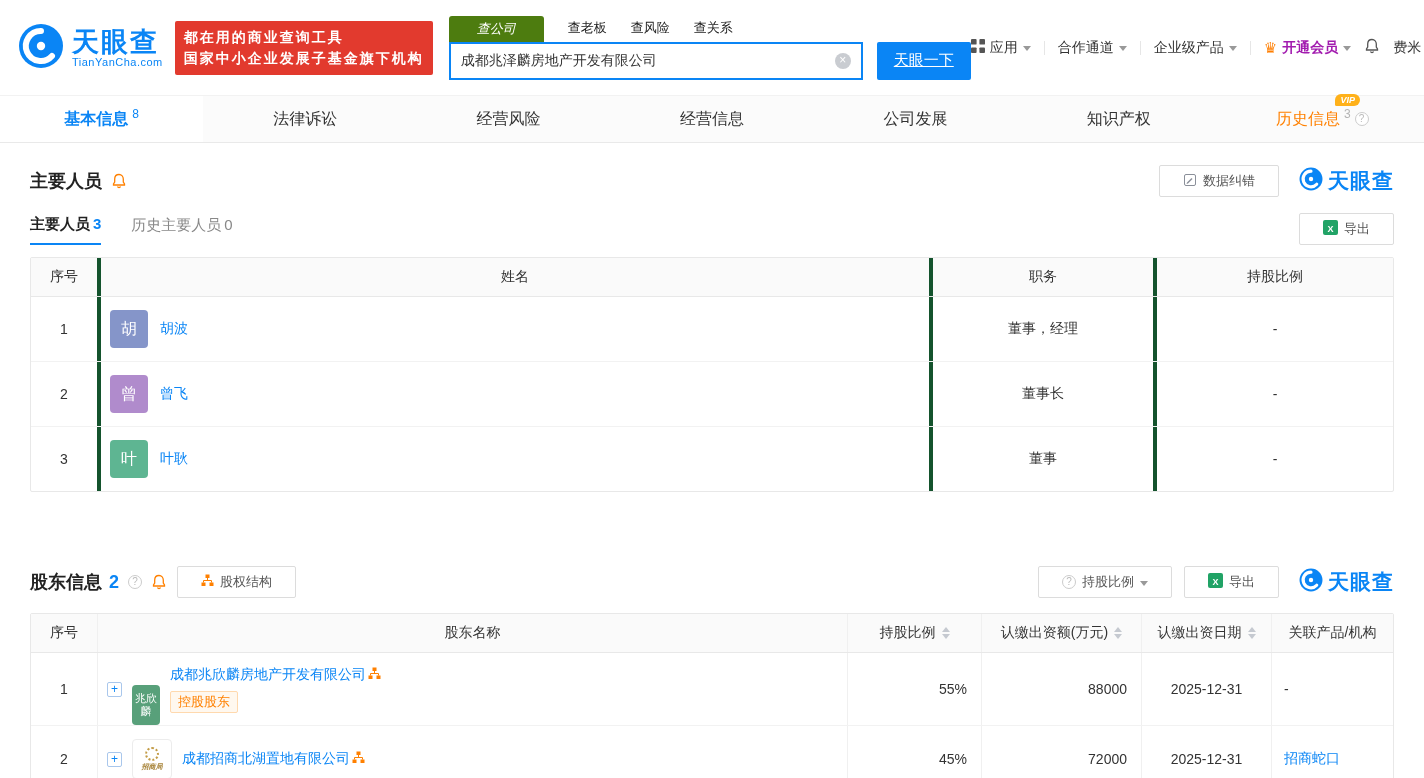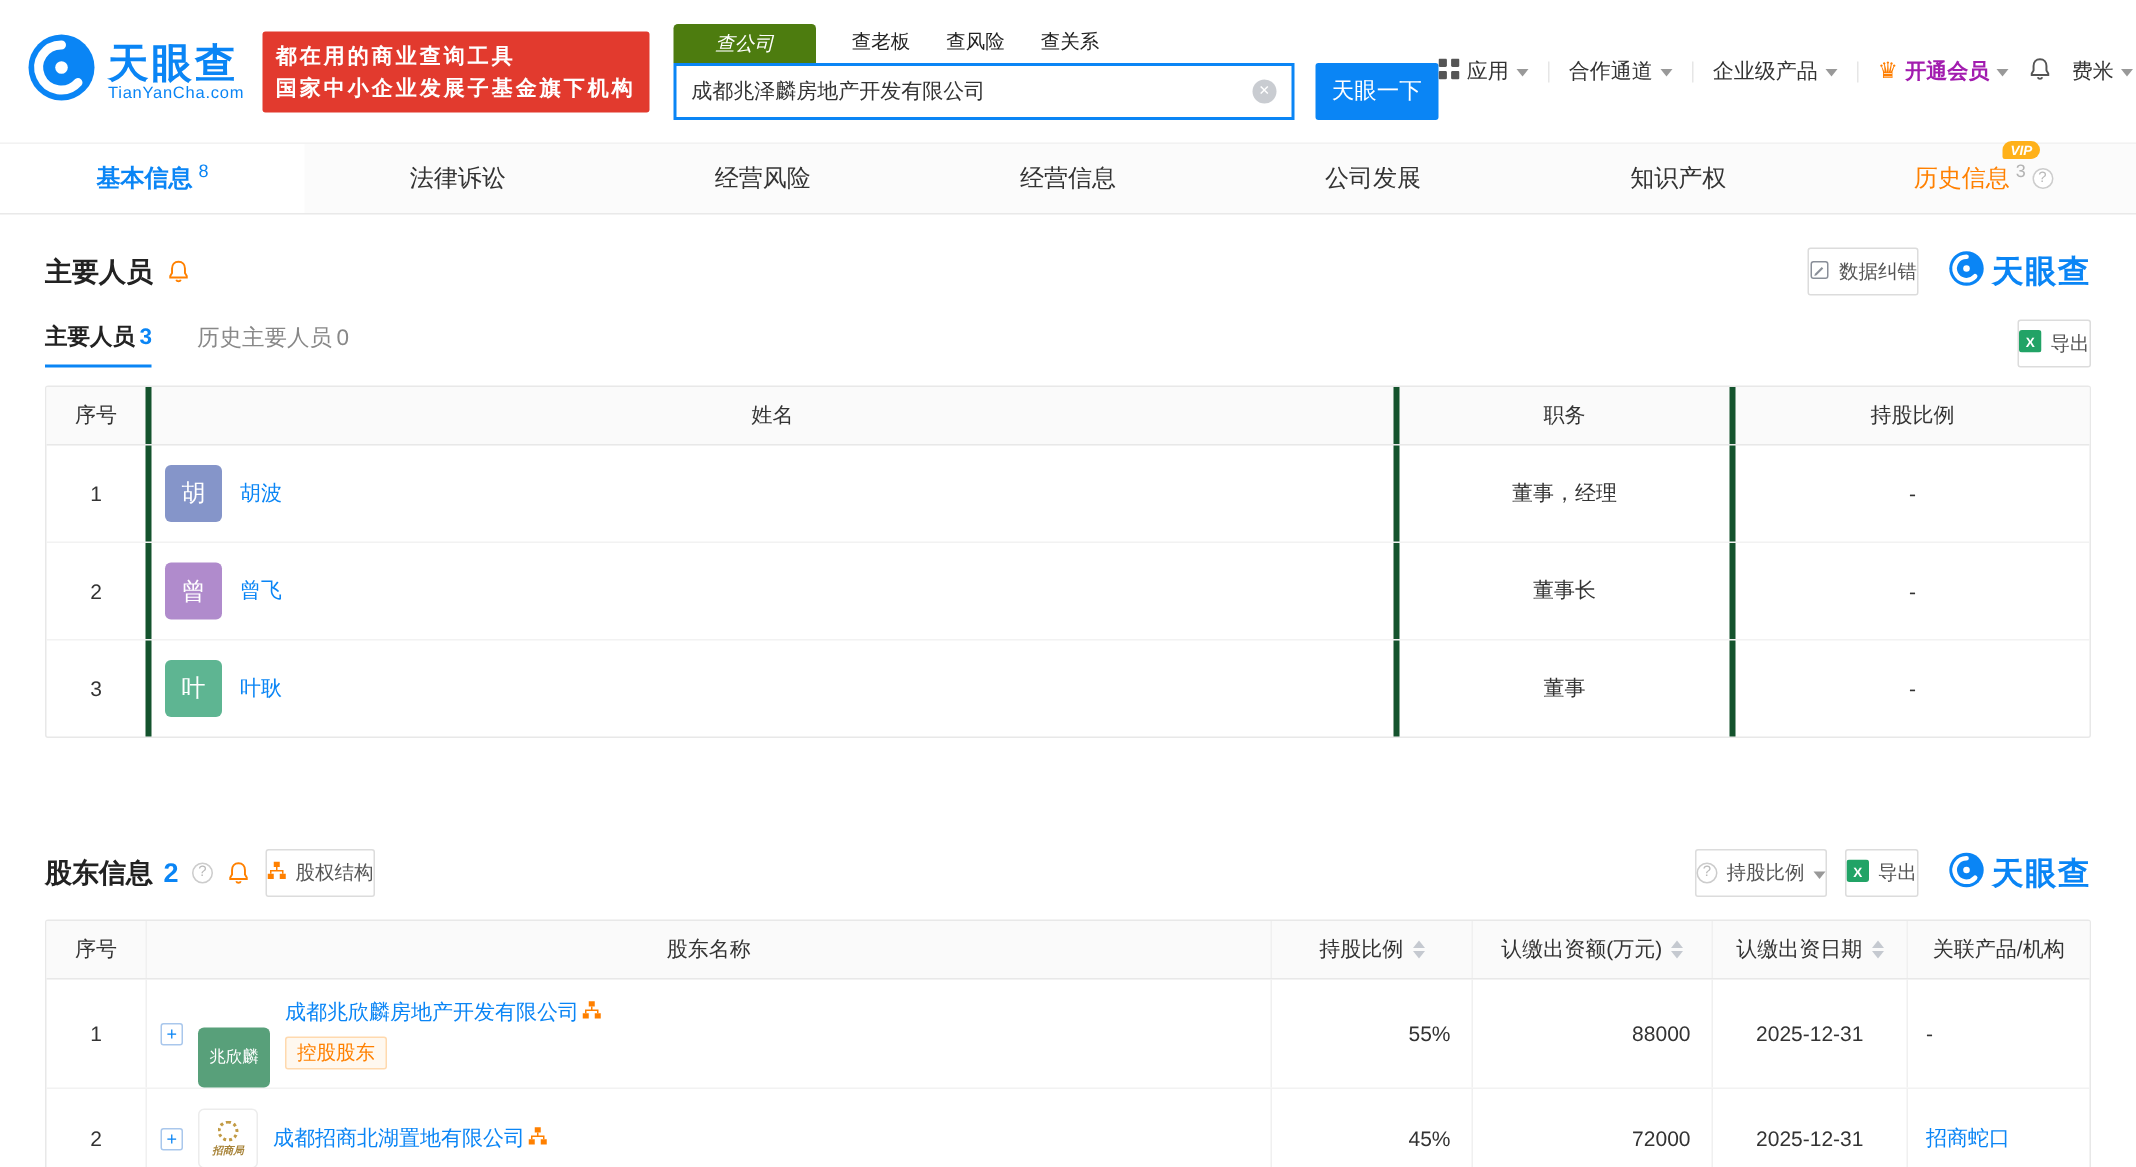--- a/index.html
+++ b/index.html
@@ -21,22 +21,22 @@
   .search-tabs { display:flex; align-items:flex-end; gap:24px; height:26px; font-size:13px; }
   .search-tab { color:#222; padding-bottom:5px; cursor:pointer; }
   .search-tab.active { background:#4d7c0f; color:#fff; padding:4px 28px; border-radius:3px 3px 0 0;font-style:italic; }
   .search-row { display:flex; align-items:center; }
   .search-box { width:414px; height:38px; border:2px solid #0a85f5; display:flex; align-items:center;
                 padding:0 10px; background:#fff; }
   .search-box input { border:none; outline:none; flex:1; font-size:14px; color:#333; font-family:inherit; }
   .clear-icon { width:16px; height:16px; border-radius:50%; background:#c9ccd1; color:#fff; font-size:12px;
                 line-height:15px; text-align:center; cursor:pointer; flex:none; }
   .clear-icon::before { content:"×"; }
-  .search-btn { width:82px; height:38px; background:#0a85f5; color:#fff; border:none; font-size:15px;
-                margin-left:14px; border-radius:2px; font-family:inherit; cursor:pointer; }
+  .search-btn { width:94px; height:38px; background:#0a85f5; color:#fff; border:none; font-size:15px;
+                margin-left:14px; border-radius:2px; font-family:inherit; cursor:pointer;text-decoration:underline; }
 
   .topnav { margin-left:auto; display:flex; align-items:center; gap:13px; padding-right:22px;
             font-size:14px; white-space:nowrap; }
   .nav-item { display:flex; align-items:center; gap:5px; color:#333; cursor:pointer; }
   .caret { width:0; height:0; border-left:4px solid transparent; border-right:4px solid transparent;
            border-top:5px solid #999; margin-top:2px; }
   .sep { width:1px; height:14px; background:#e6e6e6; }
   .vip-link { color:#a21caf; font-weight:bold; }
   .crown { color:#ff7e00; font-size:15px; line-height:1; }
   .crown::before { content:"♛"; }
@@ -58,21 +58,21 @@
                font-weight:bold; font-style:italic; padding:1px 5px; border-radius:8px 8px 8px 2px; }
 
   
   main { padding:0 30px; }
   .sec-head { display:flex; align-items:center; margin-top:22px; }
   .sec-title { font-size:18px; font-weight:bold; color:#222; }
   .sec-count { color:#0a85f5; font-size:18px; font-weight:bold; margin-left:7px; }
   .head-icon { margin-left:9px; display:flex; align-items:center; cursor:pointer; }
   .right-tools { margin-left:auto; display:flex; align-items:center; gap:12px; }
   .tool-btn { display:flex; align-items:center; gap:6px; border:1px solid #dcdcdc; border-radius:2px;
-              padding:6px 0; font-size:13px; color:#555; background:#fff; cursor:pointer;justify-content:center; }
+              padding:6px 23px; font-size:13px; color:#555; background:#fff; cursor:pointer;justify-content:center; }
   .watermark { display:flex; align-items:center; gap:5px; margin-left:8px; }
   .wm-text { font-size:21px; font-weight:bold; color:#0a85f5; letter-spacing:1px; }
 
   .subtabs { display:flex; align-items:flex-end; margin-top:16px; }
   .subtab-active { font-size:15px; color:#222; font-weight:bold; padding-bottom:9px;
                    border-bottom:2px solid #0a85f5; cursor:pointer; }
   .subtab-active .stc { color:#0a85f5; margin-left:3px; font-weight:bold; }
   .subtab-plain { font-size:15px; color:#888; margin-left:30px; padding-bottom:10px; cursor:pointer; }
   .subtab-plain .stc { margin-left:3px; }
 
@@ -98,22 +98,22 @@
   .sort i { width:0; height:0; border-left:4px solid transparent; border-right:4px solid transparent; }
   .sort .up { border-bottom:5px solid #c5c9d0; }
   .sort .dn { border-top:5px solid #c5c9d0; }
 
   .s-row1 .cell { height:72px; }
   .s-row2 .cell { height:66px; }
   .sh-name { justify-content:flex-start !important; padding-left:9px; gap:10px; }
   .plus-btn { width:15px; height:15px; border:1px solid #a9c7ec; border-radius:2px; color:#0a85f5;
               font-size:12px; line-height:12px; text-align:center; flex:none; cursor:pointer; background:#fff; }
   .plus-btn::before { content:"+"; }
-  .sh-avatar { width:48px; height:40px; border-radius:4px; color:#fff; font-size:11px; display:flex;
-               align-items:center; justify-content:center; line-height:13px; flex:none;margin-top:32px; }
+  .sh-avatar { width:28px; height:40px; border-radius:4px; color:#fff; font-size:11px; display:flex;
+               flex-direction:column; align-items:center; justify-content:center; line-height:13px; flex:none;margin-top:32px; }
   .logo-avatar { width:40px; height:40px; border:1px solid #ececec; border-radius:4px; display:flex;
                  flex-direction:column; align-items:center; justify-content:center; gap:1px; flex:none; background:#fff; }
   .emblem { width:14px; height:14px; border-radius:50%; border:2px dotted #c29b45; }
   .emblem-text { font-size:7px; color:#a8843a; font-style:italic; font-weight:bold; }
   .name-col { display:flex; flex-direction:column; align-items:flex-start; gap:7px; }
   .name-line { display:flex; align-items:center; gap:2px; }
   .tag { font-size:13px; color:#ff8000; border:1px solid #ffd9ae; background:#fff8ef; padding:1px 7px;
          border-radius:2px; }
   .num { justify-content:flex-end !important; padding-right:14px;padding-left:36px; }
   .leftc { justify-content:flex-start !important; padding-left:12px; }

